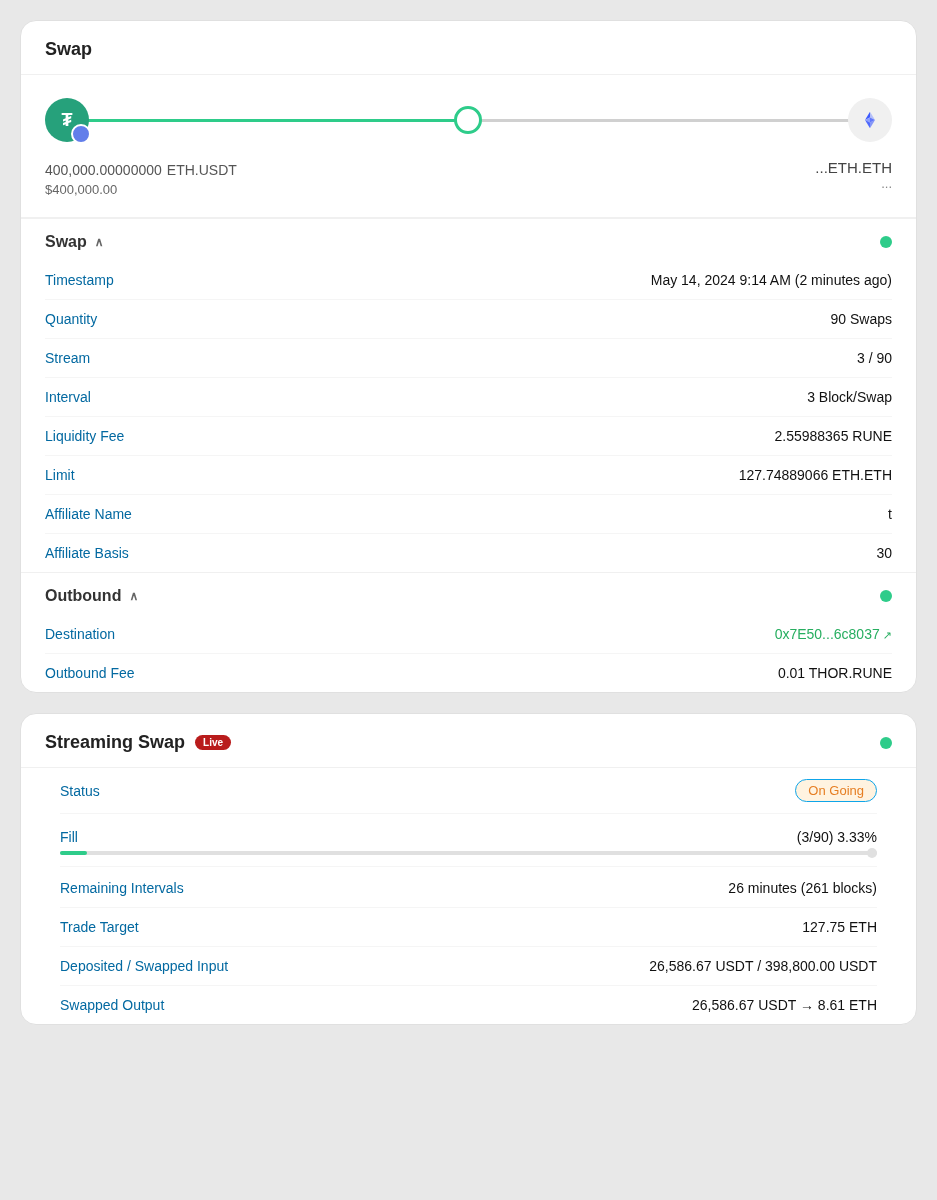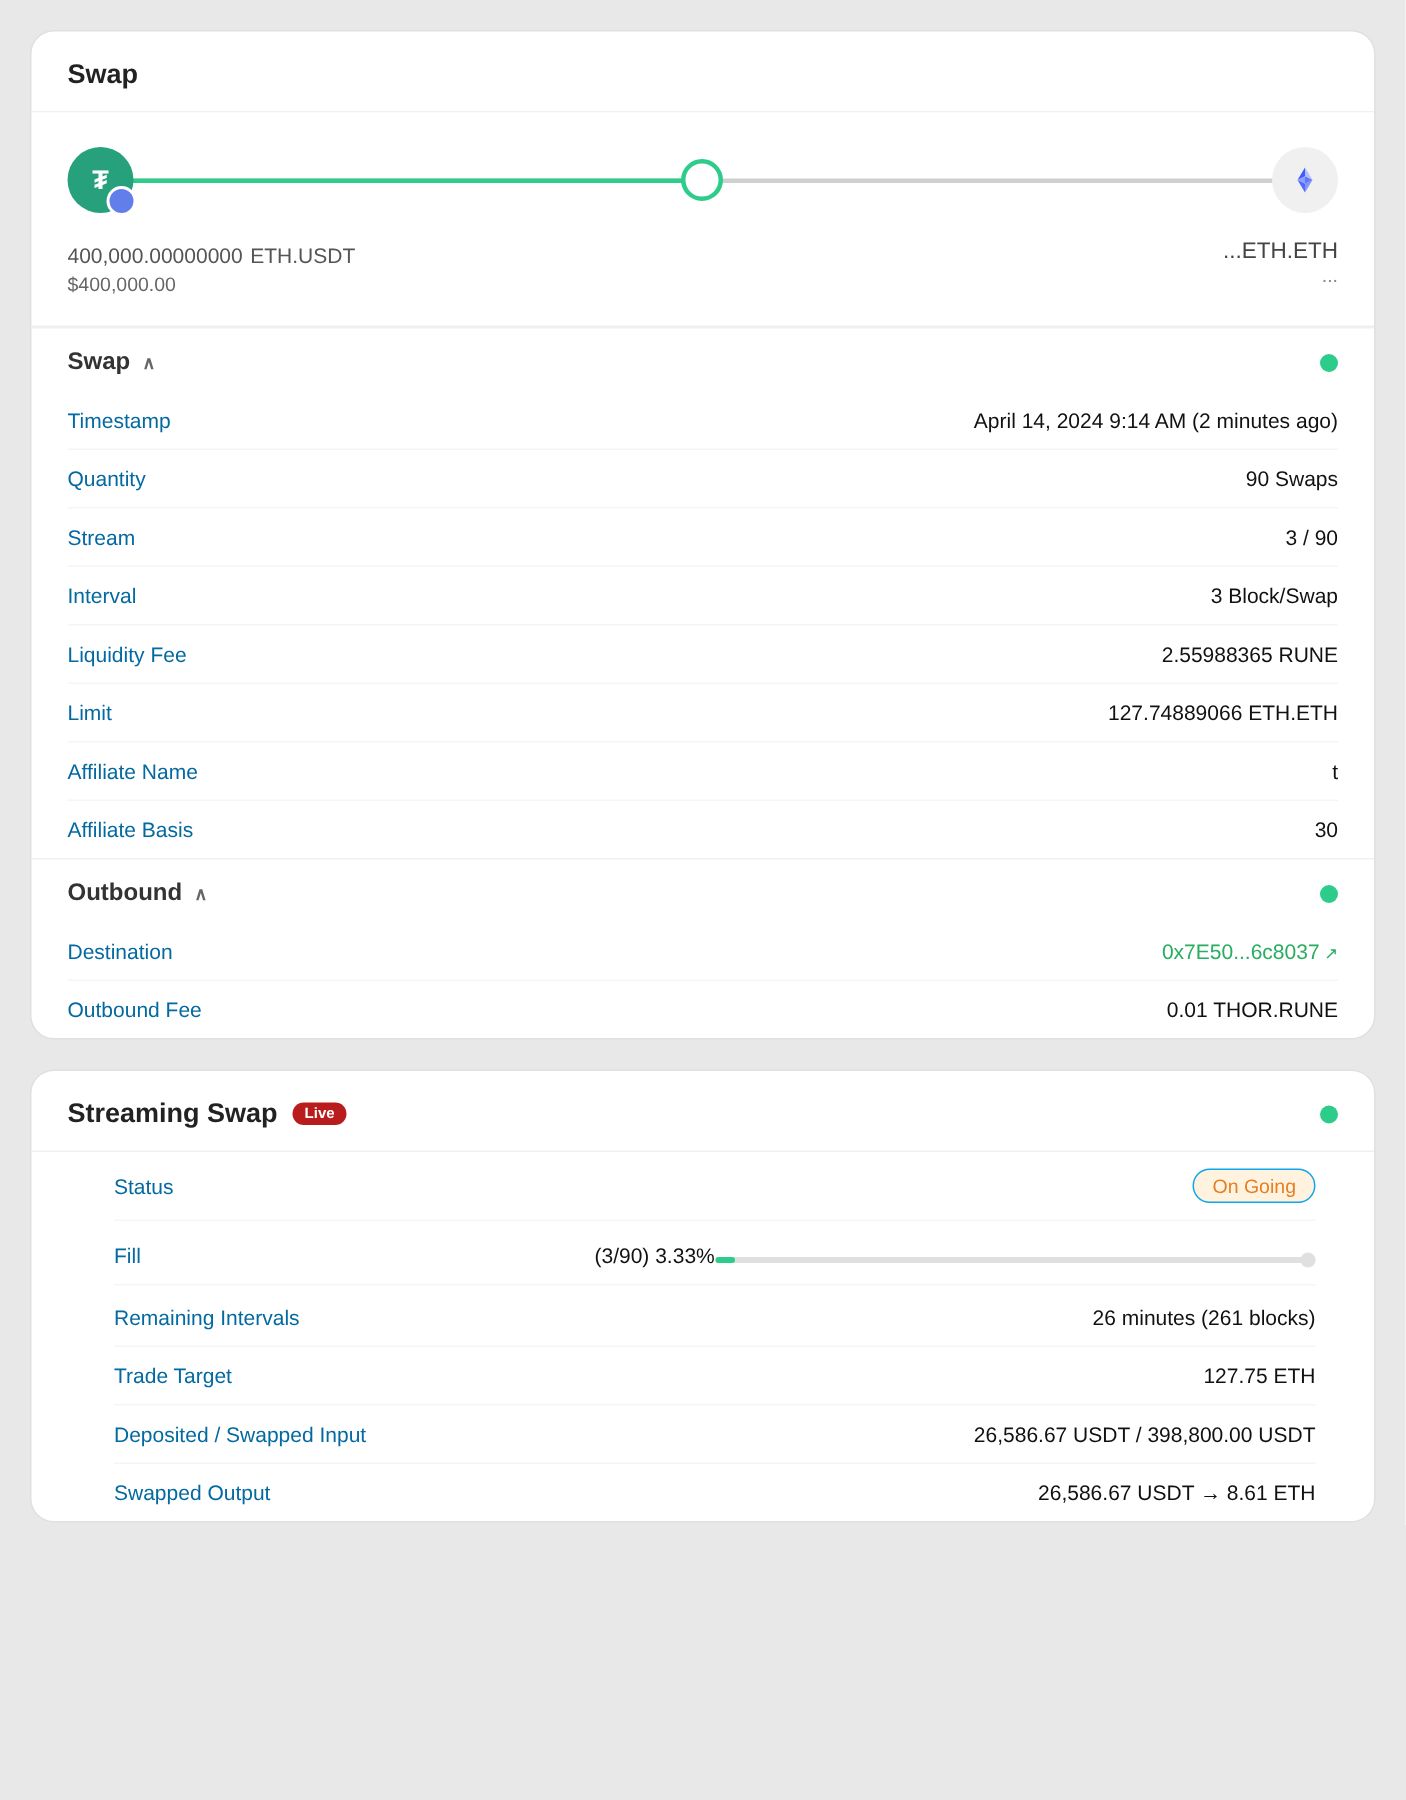--- a/index.html
+++ b/index.html
@@ -229,21 +229,20 @@
     .live-badge {
       background: #b91c1c;
       color: white;
       font-size: 10px;
       font-weight: 600;
       padding: 2px 8px;
       border-radius: 10px;
     }
     .streaming-body {
       padding: 0 39px;
-      margin-left: 16px;
     }
     .ongoing-badge {
       background: #fff3e0;
       color: #e67e22;
       border: 1px solid #0ea5e9;
       font-size: 13px;
       font-weight: 500;
       padding: 3px 12px;
       border-radius: 20px;
     }
@@ -321,21 +320,21 @@
     <div class="section-header">
       <div class="section-header-left">
         <span>Swap</span>
         <span class="chevron">∧</span>
       </div>
       <div class="status-dot"></div>
     </div>
 
     <div class="detail-row">
       <span class="detail-label">Timestamp</span>
-      <span class="detail-value">April 14, 2024 9:14 AM (2 minutes ago)</span>
+      <span class="detail-value">May 14, 2024 9:14 AM (2 minutes ago)</span>
     </div>
     <div class="detail-row">
       <span class="detail-label">Quantity</span>
       <span class="detail-value">90 Swaps</span>
     </div>
     <div class="detail-row">
       <span class="detail-label">Stream</span>
       <span class="detail-value">3 / 90</span>
     </div>
     <div class="detail-row">
@@ -390,21 +389,21 @@
     </div>
     <div class="status-dot"></div>
   </div>
 
   <div class="streaming-body">
     <div class="detail-row">
       <span class="detail-label">Status</span>
       <span class="ongoing-badge">On Going</span>
     </div>
 
-    <div class="detail-row fill-progress" style="flex-direction: row; align-items: center; gap: 0;">
+    <div class="detail-row fill-progress" style="flex-direction: column; align-items: flex-start; gap: 0;">
       <div style="display: flex; justify-content: space-between; align-items: center; width: 100%;">
         <span class="detail-label">Fill</span>
         <span class="detail-value">(3/90) 3.33%</span>
       </div>
       <div class="fill-track">
         <div class="fill-fill"></div>
         <div class="fill-dot"></div>
       </div>
     </div>
 

